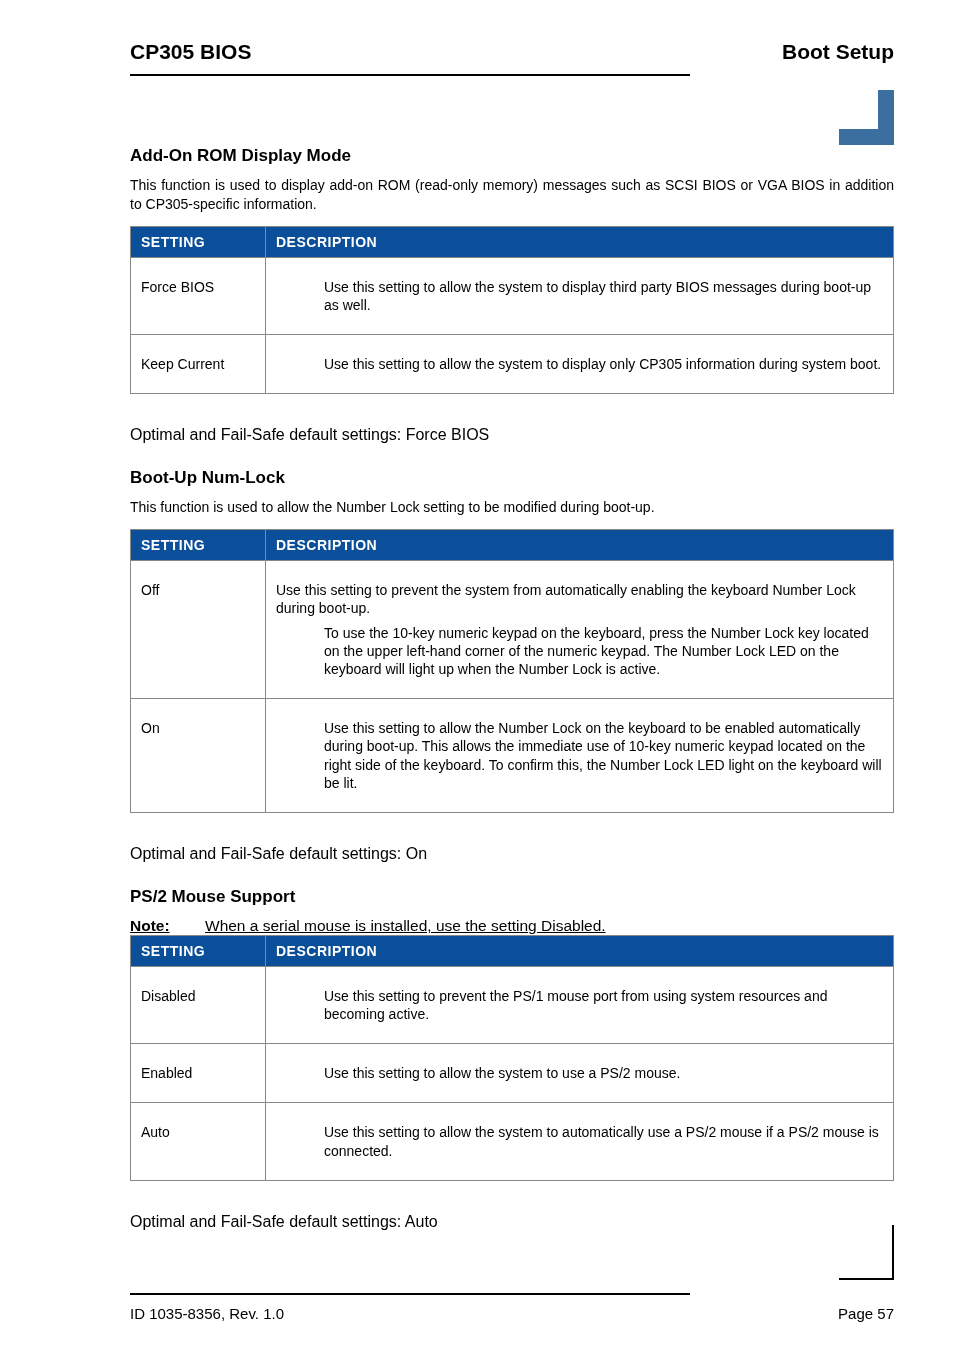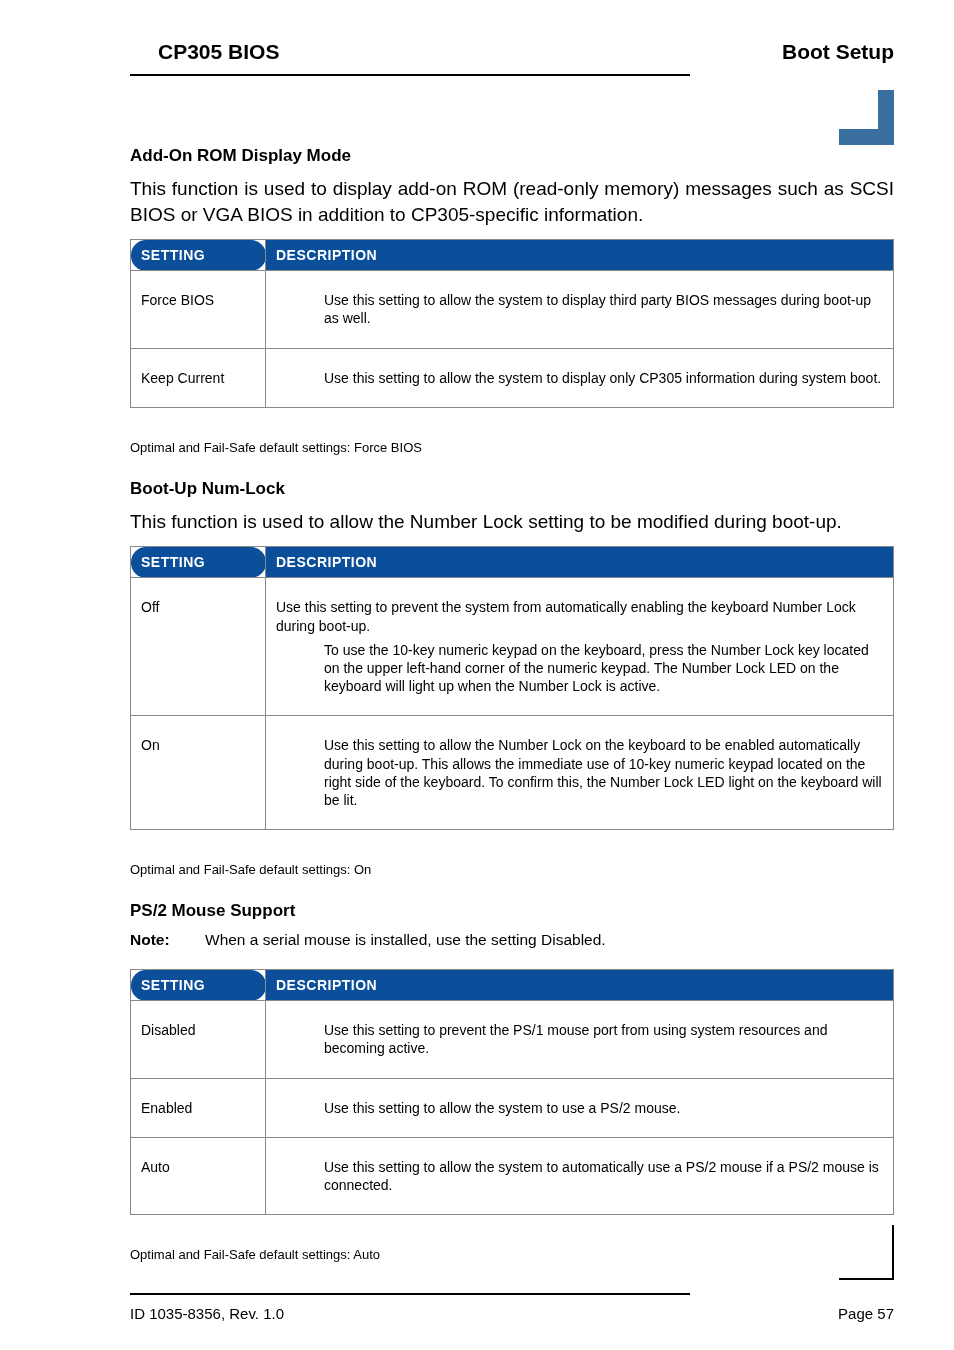--- a/index.html
+++ b/index.html
@@ -14,21 +14,20 @@
     padding: 40px 60px 30px 130px;
     height: 100%;
     position: relative;
   }
   .header {
     display: flex;
     justify-content: space-between;
     font-size: 21px;
     font-weight: bold;
     padding-bottom: 6px;
-    margin-left: 28px;
   }
   .hr-top {
     border: none;
     border-top: 2px solid #000;
     width: 560px;
     margin-left: 0;
     margin-top: 4px;
   }
   .corner-icon {
     position: absolute;
@@ -49,55 +48,55 @@
   .corner-bl .h { position:absolute; right:0; bottom:0; width:55px; height:2px; background:#000; }
 
   .content { margin-top: 70px; }
   h2.section-title {
     font-size: 17px;
     font-weight: bold;
     margin-top: 24px;
     margin-bottom: 10px;
   }
   p.section-intro {
-    font-size: 19px;
+    font-size: 14px;
     line-height: 1.35;
     margin-bottom: 12px;
     text-align: justify;
   }
-  .note-row { display:flex; margin-bottom:20px; font-size:15.5px; }
+  .note-row { display:flex; margin-bottom:0; font-size:15.5px;text-decoration:underline; }
   .note-label { font-weight:bold; width:75px; flex-shrink:0; }
   .note-text { }
 
   table.setting-table {
     width: 100%;
     border-collapse: collapse;
     font-size: 14px;
     margin-bottom: 8px;
   }
   table.setting-table th {
     background: #0b4f9a;
     color: #fff;
     text-align: left;
     padding: 7px 10px;
     font-weight: bold;
     border: 1px solid #888;
     letter-spacing: 0.5px;
   }
-  table.setting-table th:first-child { width: 135px; border-radius: 15px; }
+  table.setting-table th:first-child { width: 135px; }
   table.setting-table td {
     border: 1px solid #888;
     padding: 20px 10px;
     vertical-align: top;
     line-height: 1.3;
   }
   .desc-para { margin-bottom: 6px; }
   .desc-para:last-child { margin-bottom: 0; margin-left: 48px; }
   p.default-line {
-    font-size: 13px;
+    font-size: 16px;
     margin-bottom: 8px;
     margin-top: 32px;
   }
   .hr-bottom {
     border:none;
     border-top:2px solid #000;
     width:560px;
     position:absolute;
     bottom:55px;
     left:130px;

